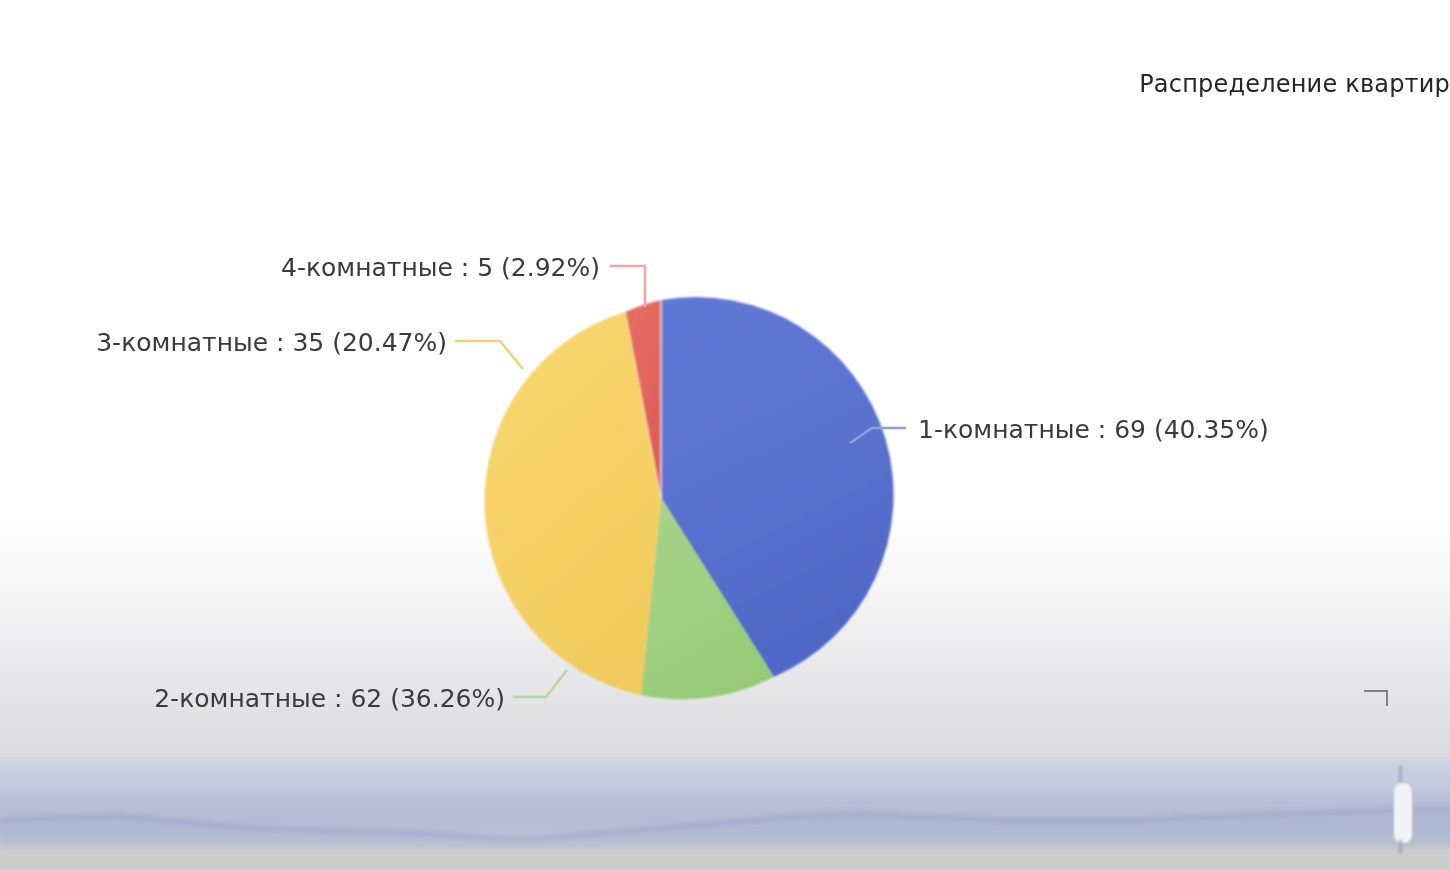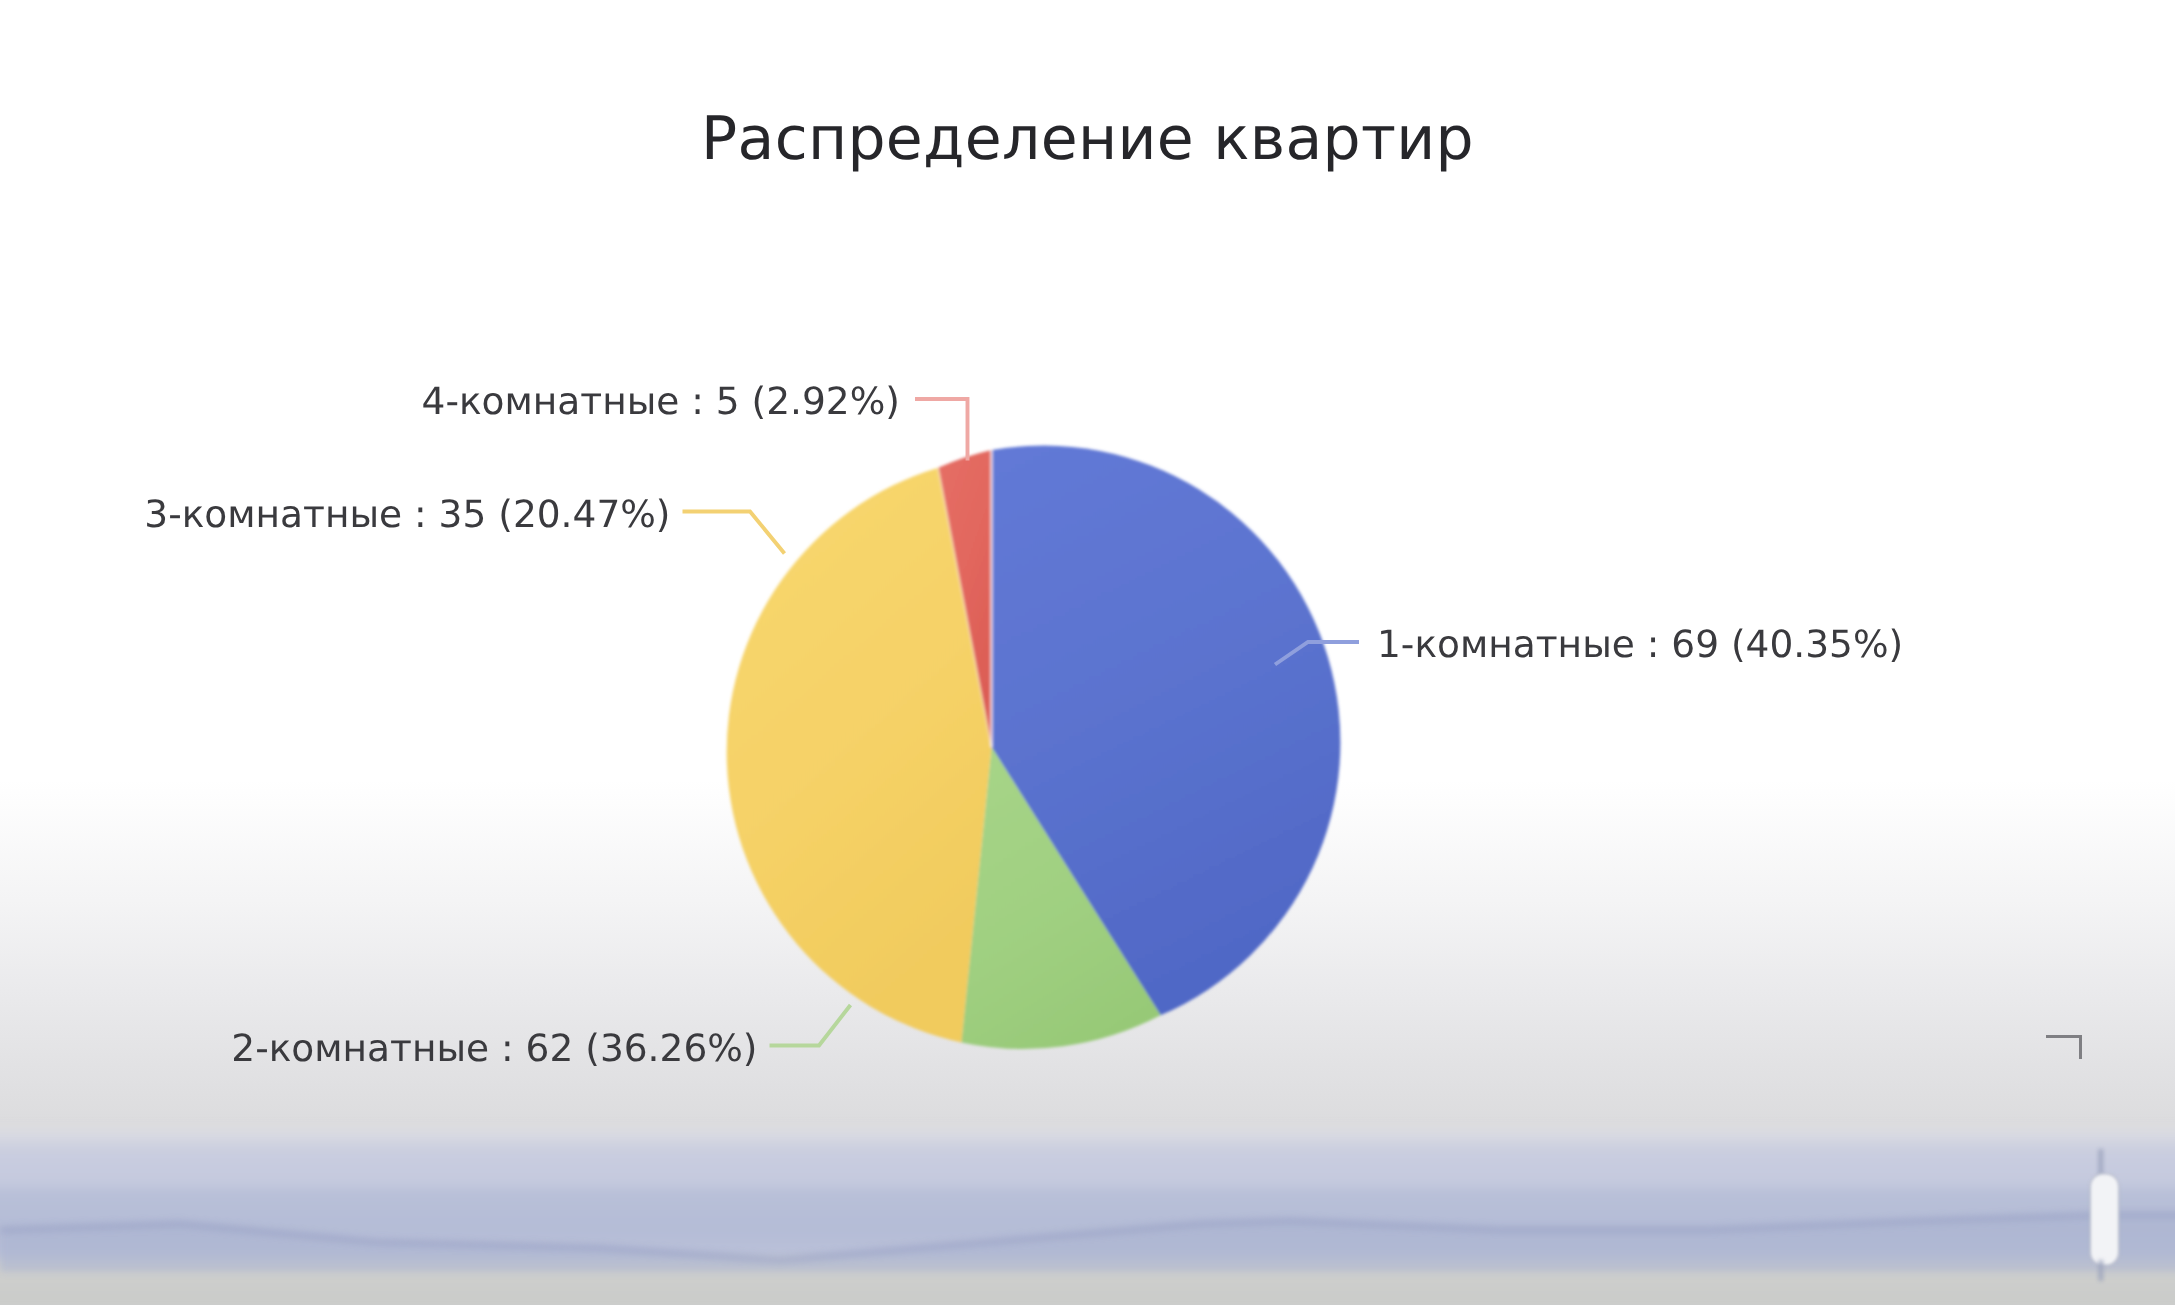--- a/index.html
+++ b/index.html
@@ -114,22 +114,22 @@
     filter: blur(0.5px);
     opacity: .85;
   }
 
   
   #chart-title {
     position: absolute;
     left: 0;
     top: 70px;
     width: 1450px;
-    text-align: center;
-    font-size: 40px;
+    text-align: right;
+    font-size: 24px;
     font-weight: 400;
     color: #26262a;
     letter-spacing: 0.2px;
   }
 
   
   #chart-svg {
     position: absolute;
     left: 0;
     top: 0;

